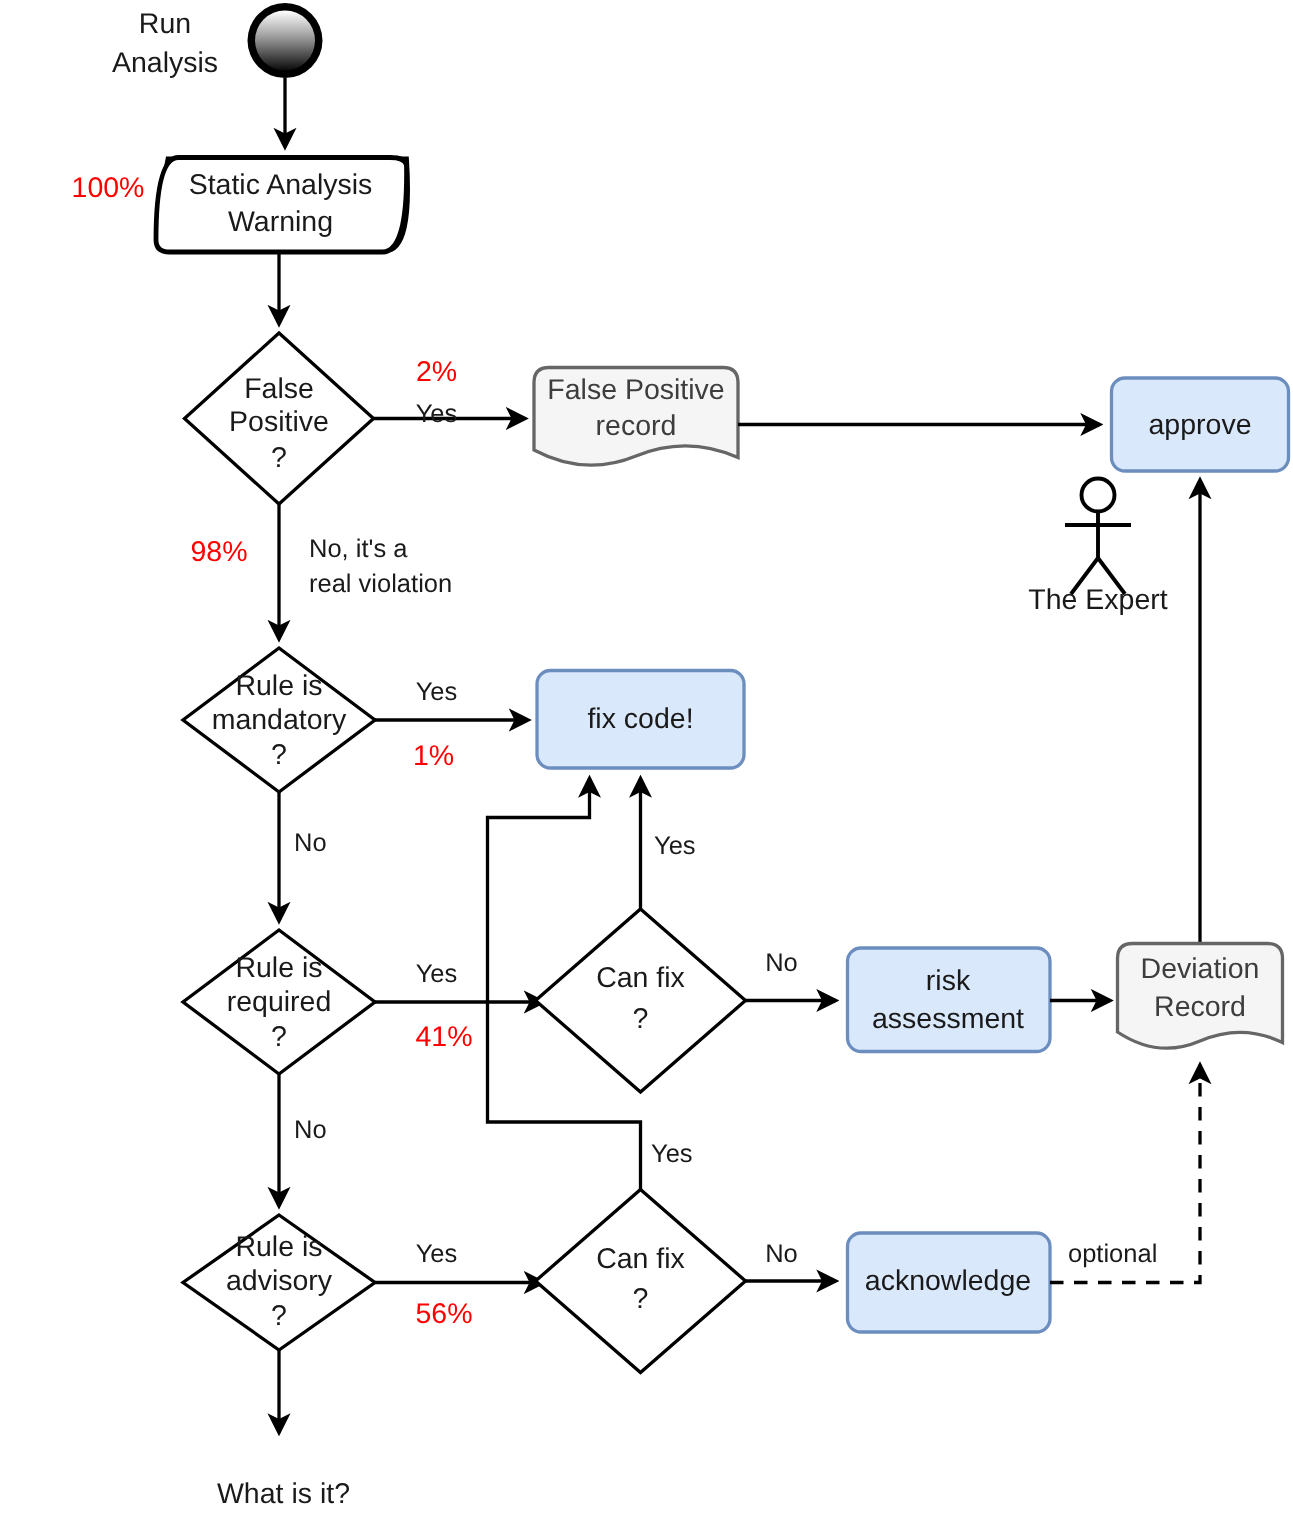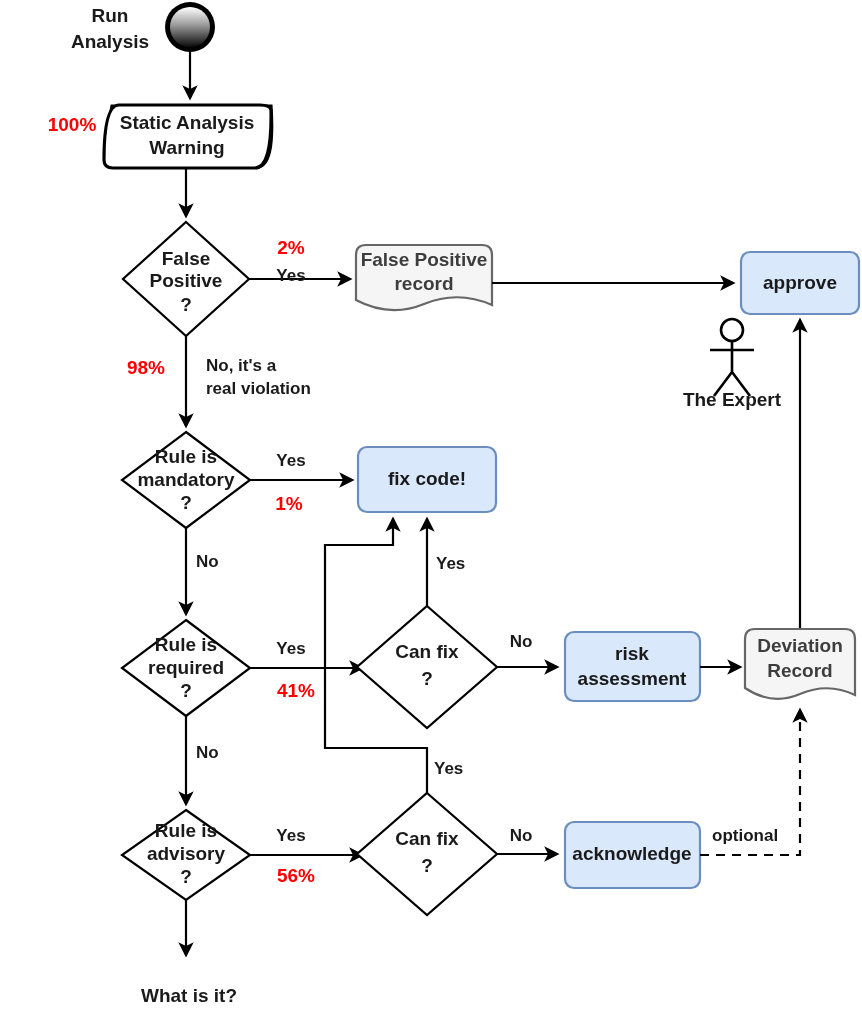--- a/index.html
+++ b/index.html
@@ -10,21 +10,20 @@
   body {
     width: 862px;
     height: 1024px;
     font-family: "Liberation Sans", sans-serif;
     overflow: hidden;
   }
   #canvas-wrap {
     position: relative;
     width: 862px;
     height: 1024px;
-    font-weight: bold;
   }
   svg#flow {
     display: block;
     width: 862px;
     height: 1024px;
   }
   text {
     font-family: "Liberation Sans", sans-serif;
     fill: #1a1a1a;
   }

